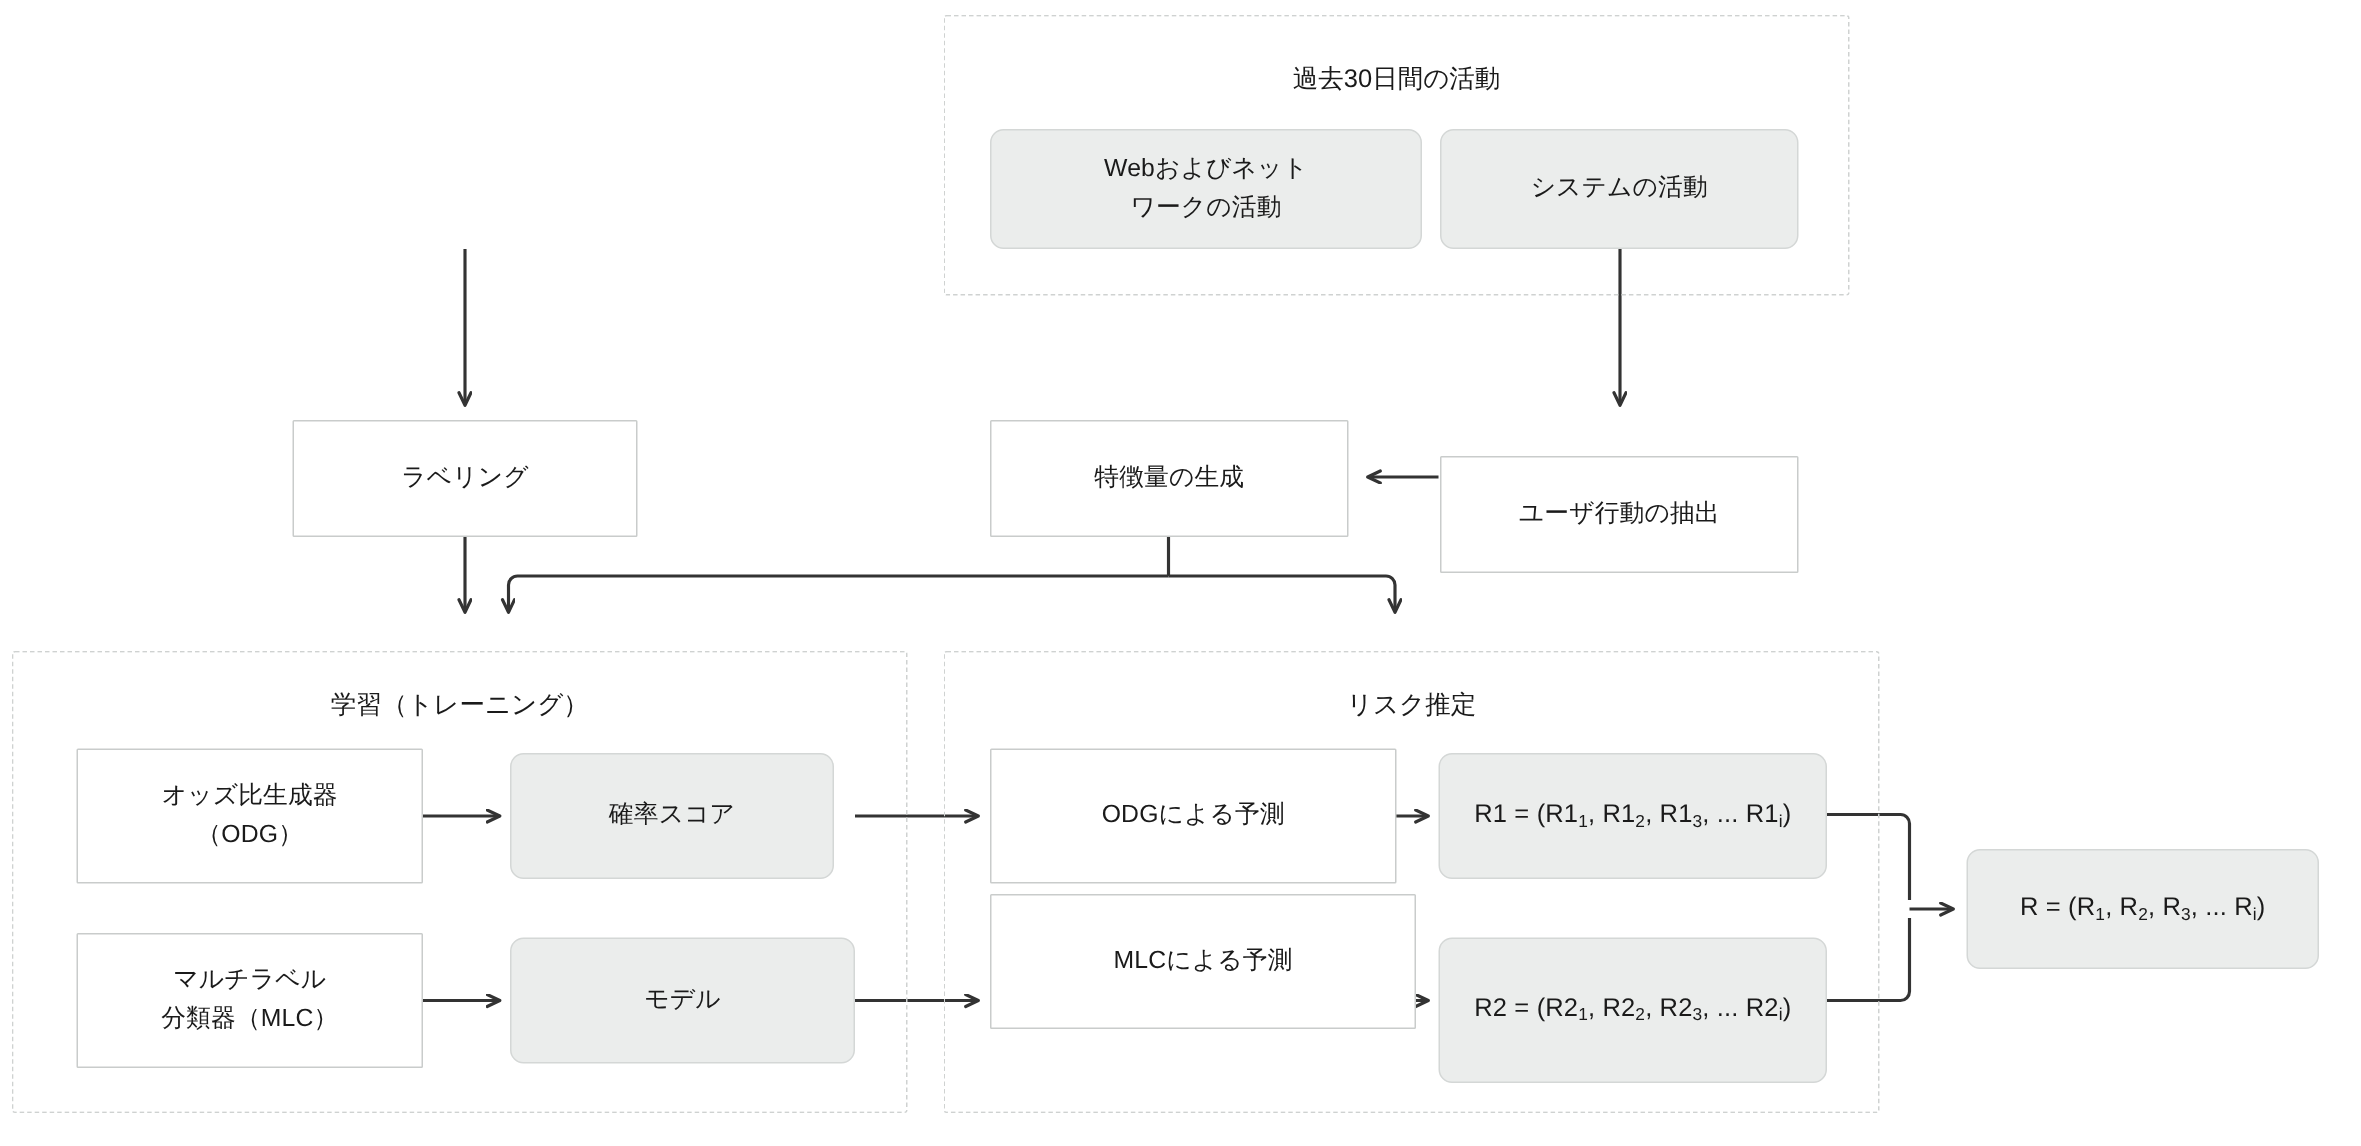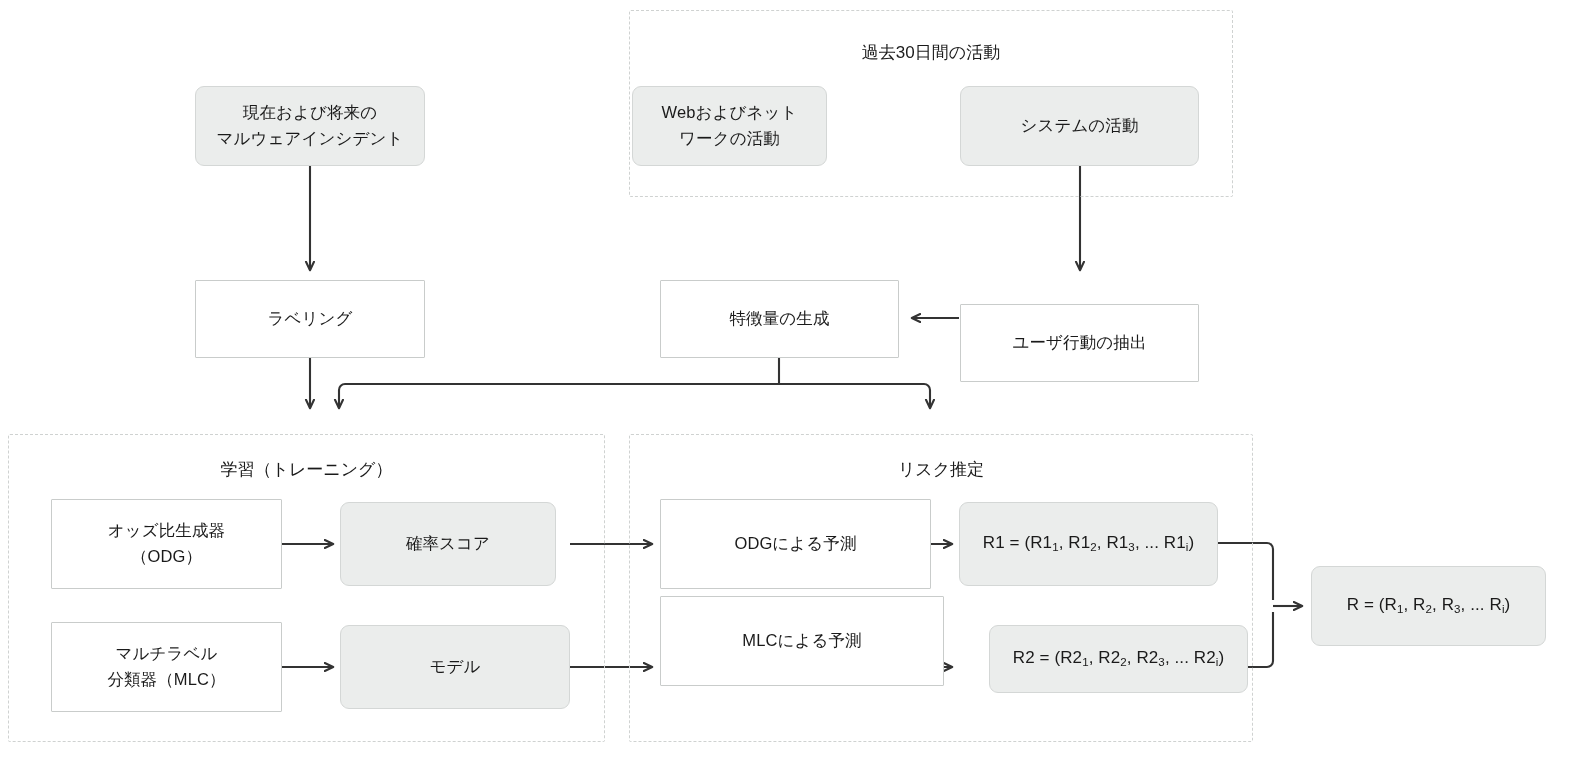--- a/index.html
+++ b/index.html
@@ -123,28 +123,22 @@
 
   <div class="group" style="left:629px; top:10px; width:604px; height:187px;"></div>
   <div class="group-title" style="left:629px; top:41px; width:604px;">過去30日間の活動</div>
 
   <div class="group" style="left:8px; top:434px; width:597px; height:308px;"></div>
   <div class="group-title" style="left:8px; top:458px; width:597px;">学習（トレーニング）</div>
 
   <div class="group" style="left:629px; top:434px; width:624px; height:308px;"></div>
   <div class="group-title" style="left:629px; top:458px; width:624px;">リスク推定</div>
 
-  <div class="node node-shaded" style="left:195px; top:86px; width:230px; height:80px;">
-    <span class="nlines">
-      <span>現在および将来の</span>
-      <span>マルウェアインシデント</span>
-    </span>
-  </div>
-
-  <div class="node node-shaded" style="left:632px; top:86px; width:195px; height:80px;">
+
+  <div class="node node-shaded" style="left:660px; top:86px; width:288px; height:80px;">
     <span class="nlines">
       <span>Webおよびネット</span>
       <span>ワークの活動</span>
     </span>
   </div>
 
   <div class="node node-shaded" style="left:960px; top:86px; width:239px; height:80px;">
     <span class="nlines">
       <span>システムの活動</span>
     </span>
@@ -205,21 +199,21 @@
       <span>MLCによる予測</span>
     </span>
   </div>
 
   <div class="node node-shaded" style="left:959px; top:502px; width:259px; height:84px;">
     <span class="formula">
       <span>R1 = (R1</span><sub>1</sub><span>, R1</span><sub>2</sub><span>, R1</span><sub>3</sub><span>, ... R1</span><sub>i</sub><span>)</span>
     </span>
   </div>
 
-  <div class="node node-shaded" style="left:989px; top:625px; width:259px; height:68px;">
+  <div class="node node-shaded" style="left:959px; top:625px; width:259px; height:97px;">
     <span class="formula">
       <span>R2 = (R2</span><sub>1</sub><span>, R2</span><sub>2</sub><span>, R2</span><sub>3</sub><span>, ... R2</span><sub>i</sub><span>)</span>
     </span>
   </div>
 
   <div class="node node-shaded" style="left:1311px; top:566px; width:235px; height:80px;">
     <span class="formula">
       <span>R = (R</span><sub>1</sub><span>, R</span><sub>2</sub><span>, R</span><sub>3</sub><span>, ... R</span><sub>i</sub><span>)</span>
     </span>
   </div>

